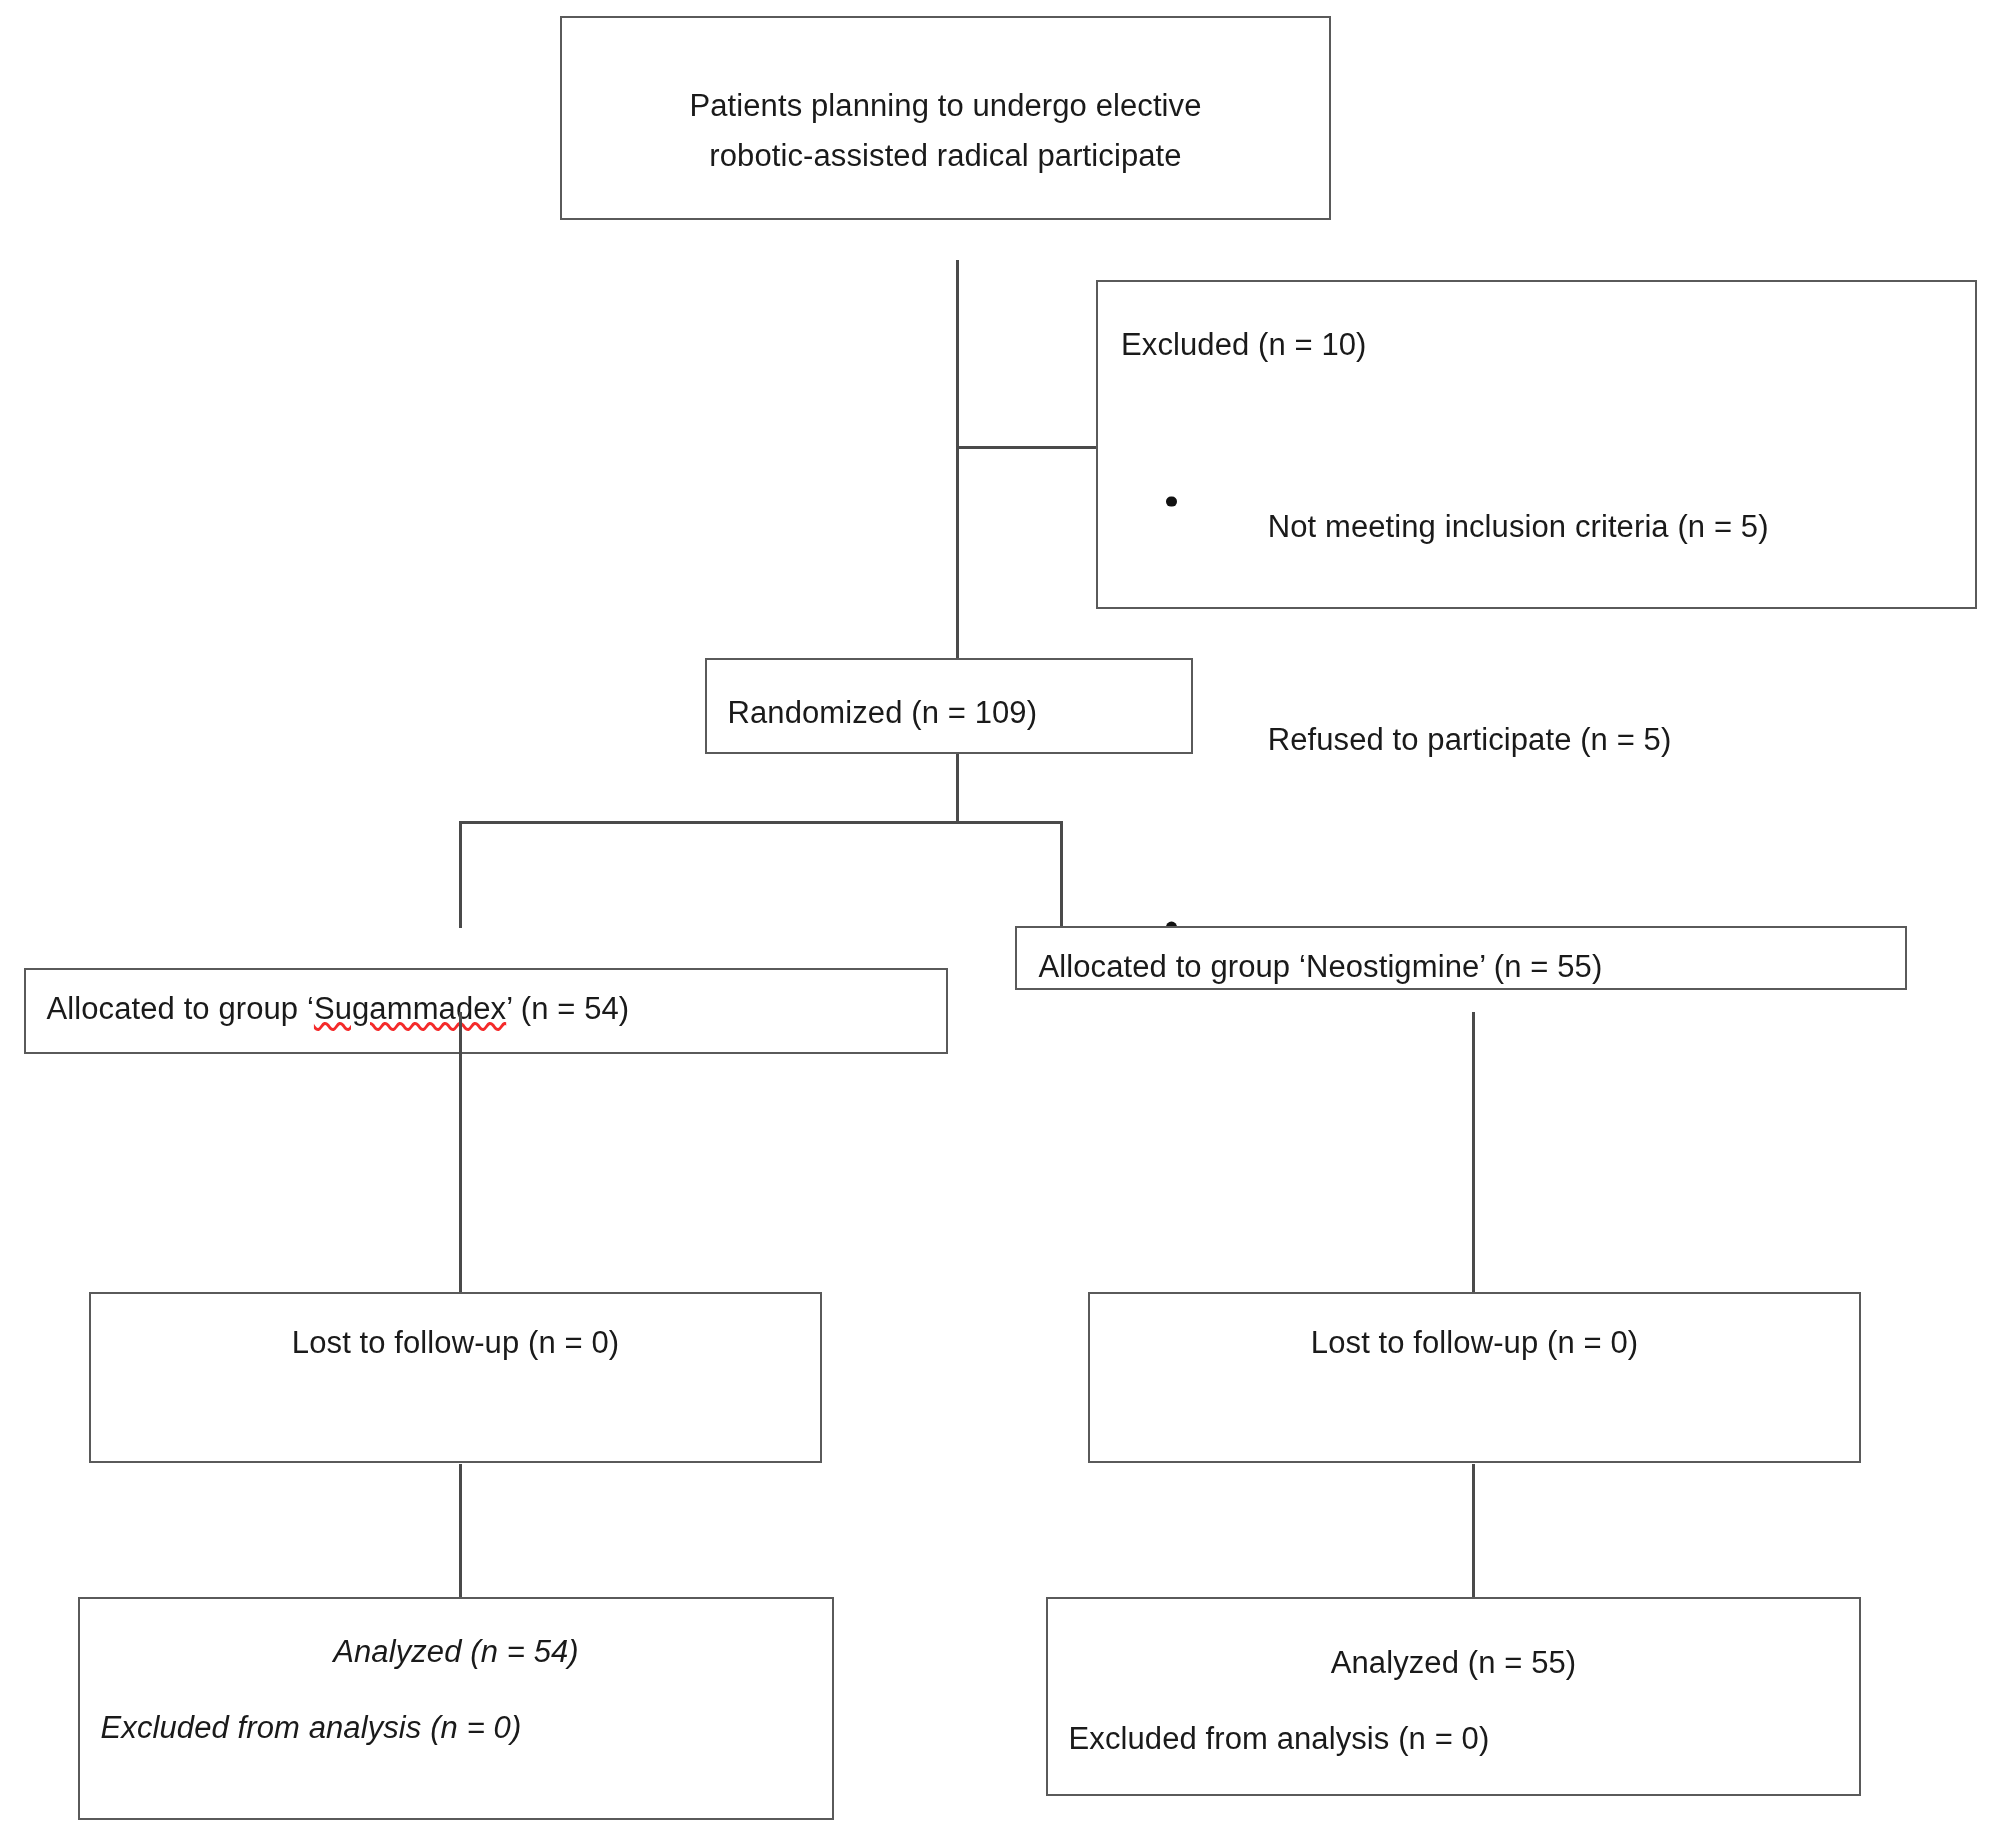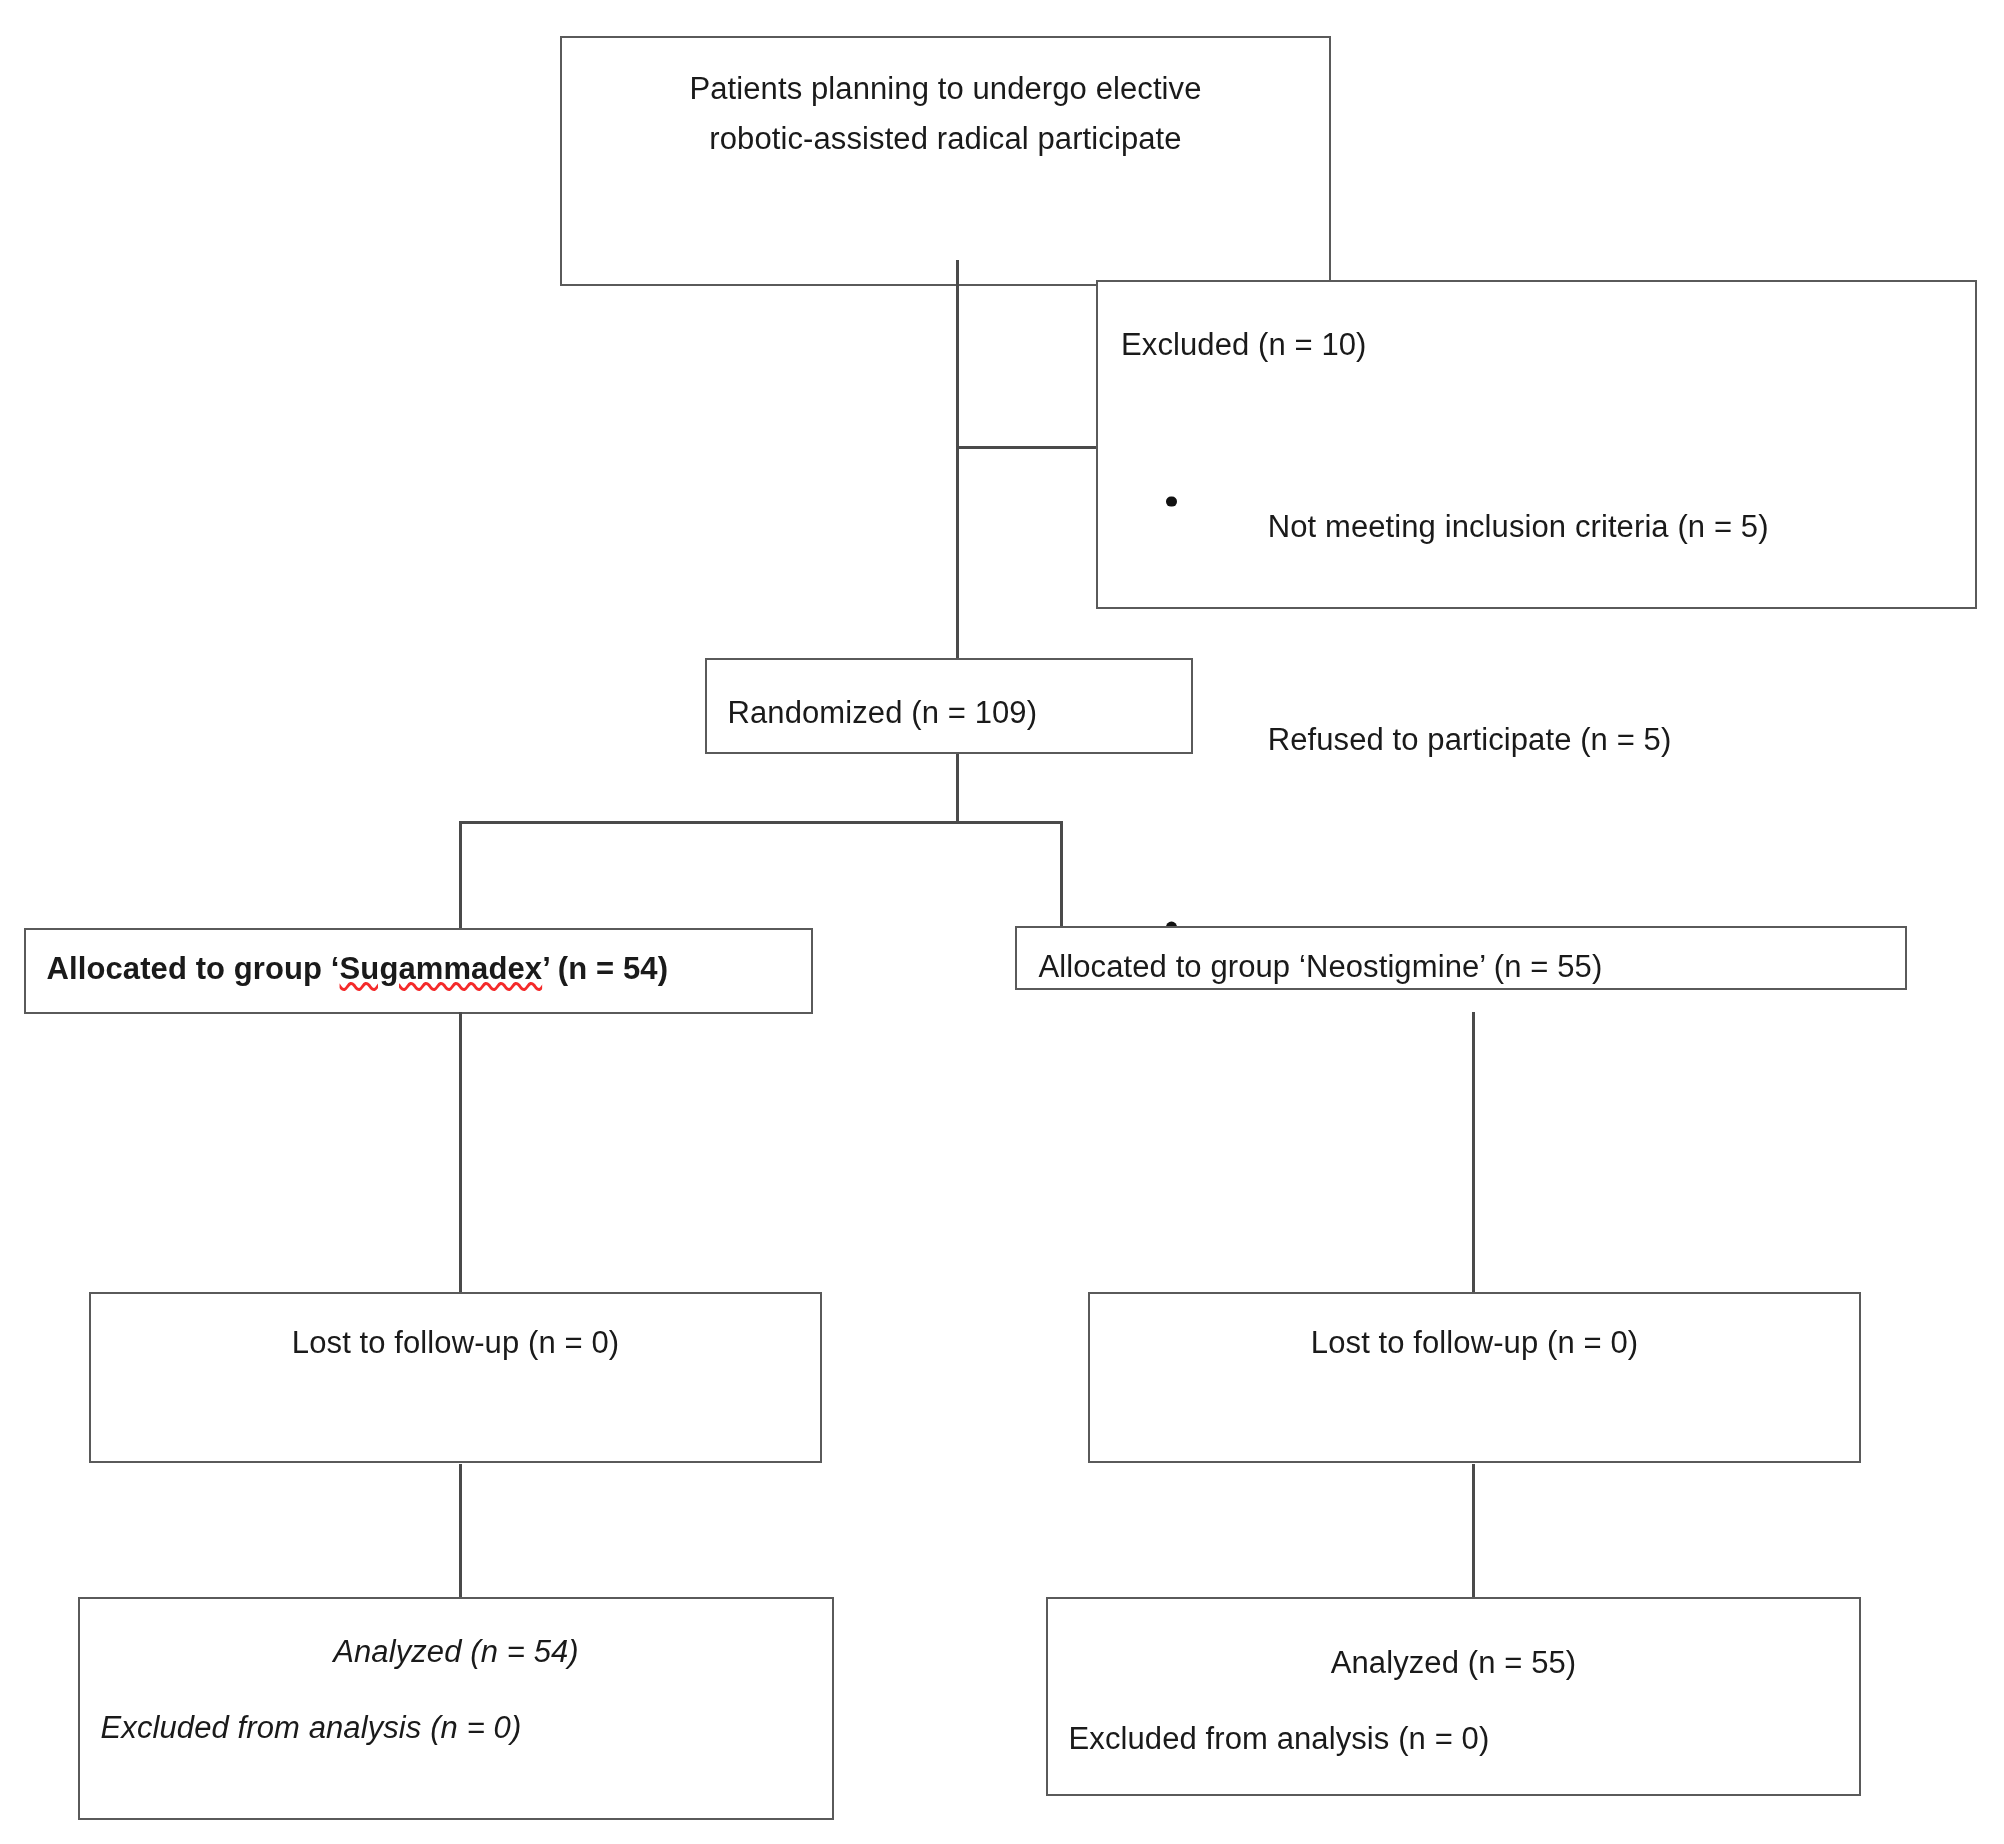--- a/index.html
+++ b/index.html
@@ -40,22 +40,22 @@
     font-size: 31px;
     line-height: 1.62;
     letter-spacing: 0.1px;
     white-space: pre;
   }
   .center { text-align: center; }
   .left { text-align: left; }
 
   
   #box-enrollment {
-    left: 560px; top: 36px; width: 771px; height: 250px;
-    justify-content: flex-start;
+    left: 560px; top: 16px; width: 771px; height: 204px;
+    justify-content: center;
     align-items: center;
   }
   #box-enrollment .body { margin-top: 26px; }
 
   
   #box-excluded {
     left: 1096px; top: 280px; width: 881px; height: 329px;
     justify-content: flex-start;
   }
   #box-excluded .hdr {
@@ -82,21 +82,21 @@
 
   
   #box-randomized {
     left: 705px; top: 658px; width: 488px; height: 96px;
     justify-content: center;
   }
   #box-randomized .body { margin: 14px 0 0 20.5px; }
 
   
   #box-alloc-left {
-    left: 24px; top: 928px; width: 789px; height: 86px; font-weight: bold;
+    left: 24px; top: 968px; width: 924px; height: 86px;
   }
   #box-alloc-left .body { margin: 14px 0 0 20.5px; }
   #box-alloc-right {
     left: 1015px; top: 926px; width: 892px; height: 64px;
   }
   #box-alloc-right .body { margin: 14px 0 0 21.5px; }
 
   .misspelled {
     text-decoration: underline wavy #f42a2a;
     text-decoration-thickness: 3.2px;

